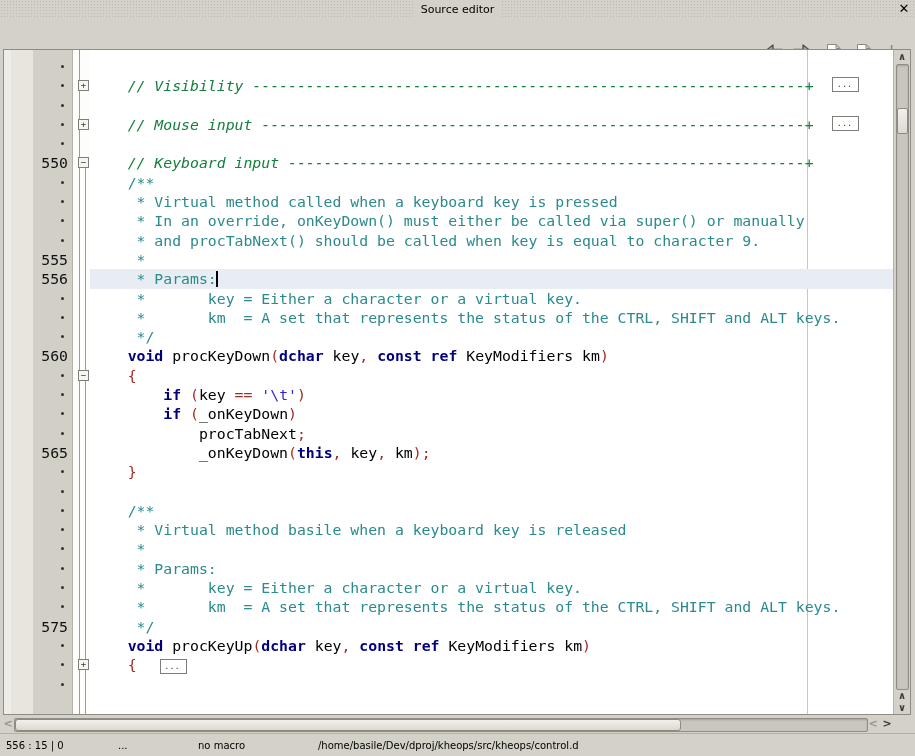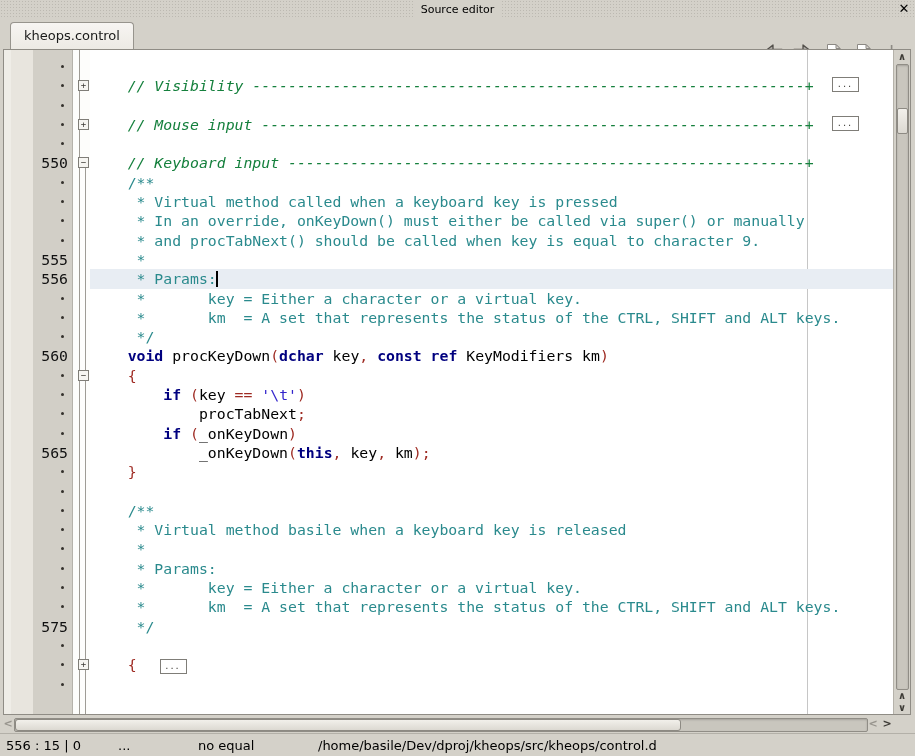--- a/index.html
+++ b/index.html
@@ -68,35 +68,34 @@
   .hbtn{position:absolute;width:14px;height:16px;text-align:center;
     font:bold 11px/15px "DejaVu Sans",sans-serif;color:#3c3a35;}
   .htrack{position:absolute;left:13px;top:2px;width:852px;height:12px;background:#c9c6be;
     border:1px solid #908d86;border-radius:2px;box-shadow:inset 0 1px 2px rgba(0,0,0,.18);}
   .hthumb{position:absolute;left:0px;top:0px;width:664px;height:10px;
     background:linear-gradient(#f2f0eb,#dcd9d2);border:1px solid #8d8a83;border-radius:3px;}
   .dim{color:#97948d !important;}
 
   
   .statusbar{position:absolute;left:0;top:733px;width:915px;height:23px;background:#d4d1c9;
-    border-top:1px solid #b3b0a8;font-size:13px;color:#000;}
+    border-top:1px solid #b3b0a8;font-size:10px;color:#000;}
   .st{position:absolute;top:3px;line-height:18px;white-space:pre;}
 </style>
 </head>
 <body>
 
 <div class="window">
 
   <div class="titlebar">
     <span class="title-text">Source editor</span>
     <span class="close-btn">✕</span>
   </div>
 
   <div class="tabbar">
-    <div class="tab">kheops.control</div>
 
     <div class="tbtn" style="left:763px;">
       <svg width="20" height="16" viewBox="0 0 20 16">
         <path d="M19 5.5 H10 V1 L1 8 L10 15 V10.5 H19 Z" fill="#a9a6a0" stroke="#53504b" stroke-width="1.3" stroke-linejoin="round"></path>
       </svg>
     </div>
     <div class="tbtn" style="left:793px;">
       <svg width="20" height="16" viewBox="0 0 20 16">
         <path d="M1 5.5 H10 V1 L19 8 L10 15 V10.5 H1 Z" fill="#a9a6a0" stroke="#53504b" stroke-width="1.3" stroke-linejoin="round"></path>
       </svg>
@@ -240,27 +239,27 @@
         <div class="row">
           <div class="ln">
             <span class="bdot"></span>
           </div>
           <div class="ct"><span class="tk-t">        </span><span class="tk-k">if</span><span class="tk-t"> </span><span class="tk-p">(</span><span class="tk-t">key </span><span class="tk-p">==</span><span class="tk-t"> </span><span class="tk-s">'\t'</span><span class="tk-p">)</span></div>
         </div>
         <div class="row">
           <div class="ln">
             <span class="bdot"></span>
           </div>
+          <div class="ct"><span class="tk-t">        </span><span class="tk-k">if</span><span class="tk-t"> </span><span class="tk-p">(</span><span class="tk-t">_onKeyDown</span><span class="tk-p">)</span></div>
+        </div>
+        <div class="row">
+          <div class="ln">
+            <span class="bdot"></span>
+          </div>
           <div class="ct"><span class="tk-t">            procTabNext</span><span class="tk-p">;</span></div>
-        </div>
-        <div class="row">
-          <div class="ln">
-            <span class="bdot"></span>
-          </div>
-          <div class="ct"><span class="tk-t">        </span><span class="tk-k">if</span><span class="tk-t"> </span><span class="tk-p">(</span><span class="tk-t">_onKeyDown</span><span class="tk-p">)</span></div>
         </div>
         <div class="row">
           <div class="ln">565</div>
           <div class="ct"><span class="tk-t">            _onKeyDown</span><span class="tk-p">(</span><span class="tk-k">this</span><span class="tk-p">,</span><span class="tk-t"> key</span><span class="tk-p">,</span><span class="tk-t"> km</span><span class="tk-p">);</span></div>
         </div>
         <div class="row">
           <div class="ln">
             <span class="bdot"></span>
           </div>
           <div class="ct"><span class="tk-p">    }</span></div>
@@ -308,20 +307,21 @@
           <div class="ct"><span class="tk-d">     *       km  = A set that represents the status of the CTRL, SHIFT and ALT keys.</span></div>
         </div>
         <div class="row">
           <div class="ln">575</div>
           <div class="ct"><span class="tk-d">     */</span></div>
         </div>
         <div class="row">
           <div class="ln">
             <span class="bdot"></span>
           </div>
+          <div class="ct"><span class="tk-k">    void</span><span class="tk-t"> procKeyUp</span><span class="tk-p">(</span><span class="tk-k">dchar</span><span class="tk-t"> key</span><span class="tk-p">,</span><span class="tk-t"> </span><span class="tk-k">const</span><span class="tk-t"> </span><span class="tk-k">ref</span><span class="tk-t"> KeyModifiers km</span><span class="tk-p">)</span></div>
         </div>
         <div class="row">
           <div class="ln">
             <span class="bdot"></span>
           </div>
           <span class="fbox">+</span>
           <div class="ct"><span class="tk-p">    {</span><span class="ibox">...</span></div>
         </div>
         <div class="row">
           <div class="ln">
@@ -350,17 +350,17 @@
     <div class="htrack">
       <div class="hthumb"></div>
     </div>
     <div class="hbtn dim" style="left:865px;">&lt;</div>
     <div class="hbtn" style="left:879px;">&gt;</div>
   </div>
 
   <div class="statusbar">
     <span class="st" style="left:6px;">556 : 15 | 0</span>
     <span class="st" style="left:118px;">...</span>
-    <span class="st" style="left:198px;">no equal</span>
+    <span class="st" style="left:198px;">no macro</span>
     <span class="st" style="left:318px;">/home/basile/Dev/dproj/kheops/src/kheops/control.d</span>
   </div>
 
 </div>
 
 </body></html>

